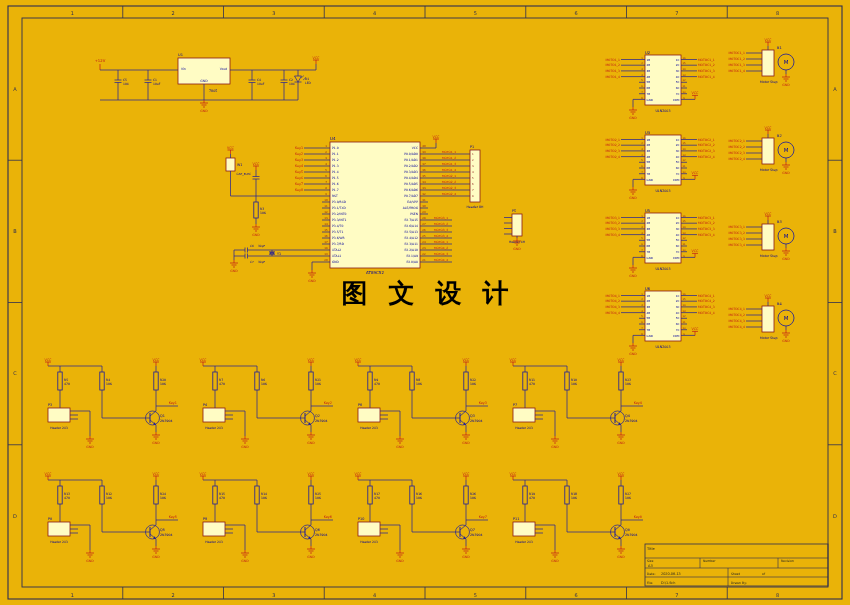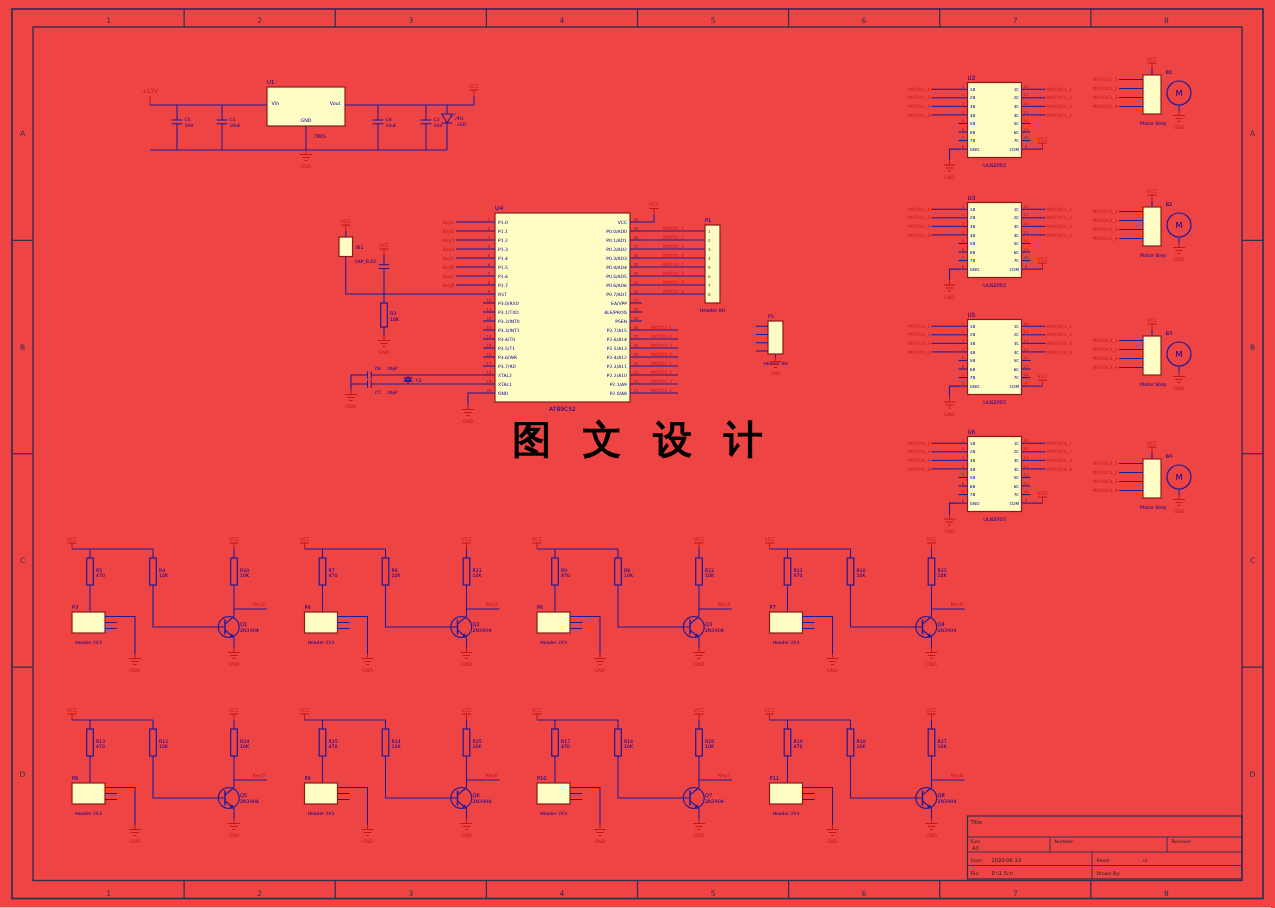--- a/index.html
+++ b/index.html
@@ -1,16 +1,16 @@
 <!DOCTYPE html>
 <html><head>
 <meta charset="utf-8">
 <style>
   html,body{margin:0;padding:0;background:#ffffff;}
-  #stage{position:relative;width:850px;height:605px;background:#ef4444;overflow:hidden;
+  #stage{position:relative;width:850px;height:605px;background:#eab308;overflow:hidden;
          font-family:"DejaVu Sans","Liberation Sans",sans-serif;}
   svg{display:block;}
   svg text{font-family:"DejaVu Sans","Liberation Sans",sans-serif;}
 </style>
 </head>
 <body>
 
 <div id="stage">
   <svg id="schematic" width="850" height="605" viewBox="0 0 850 605">
       <g>

